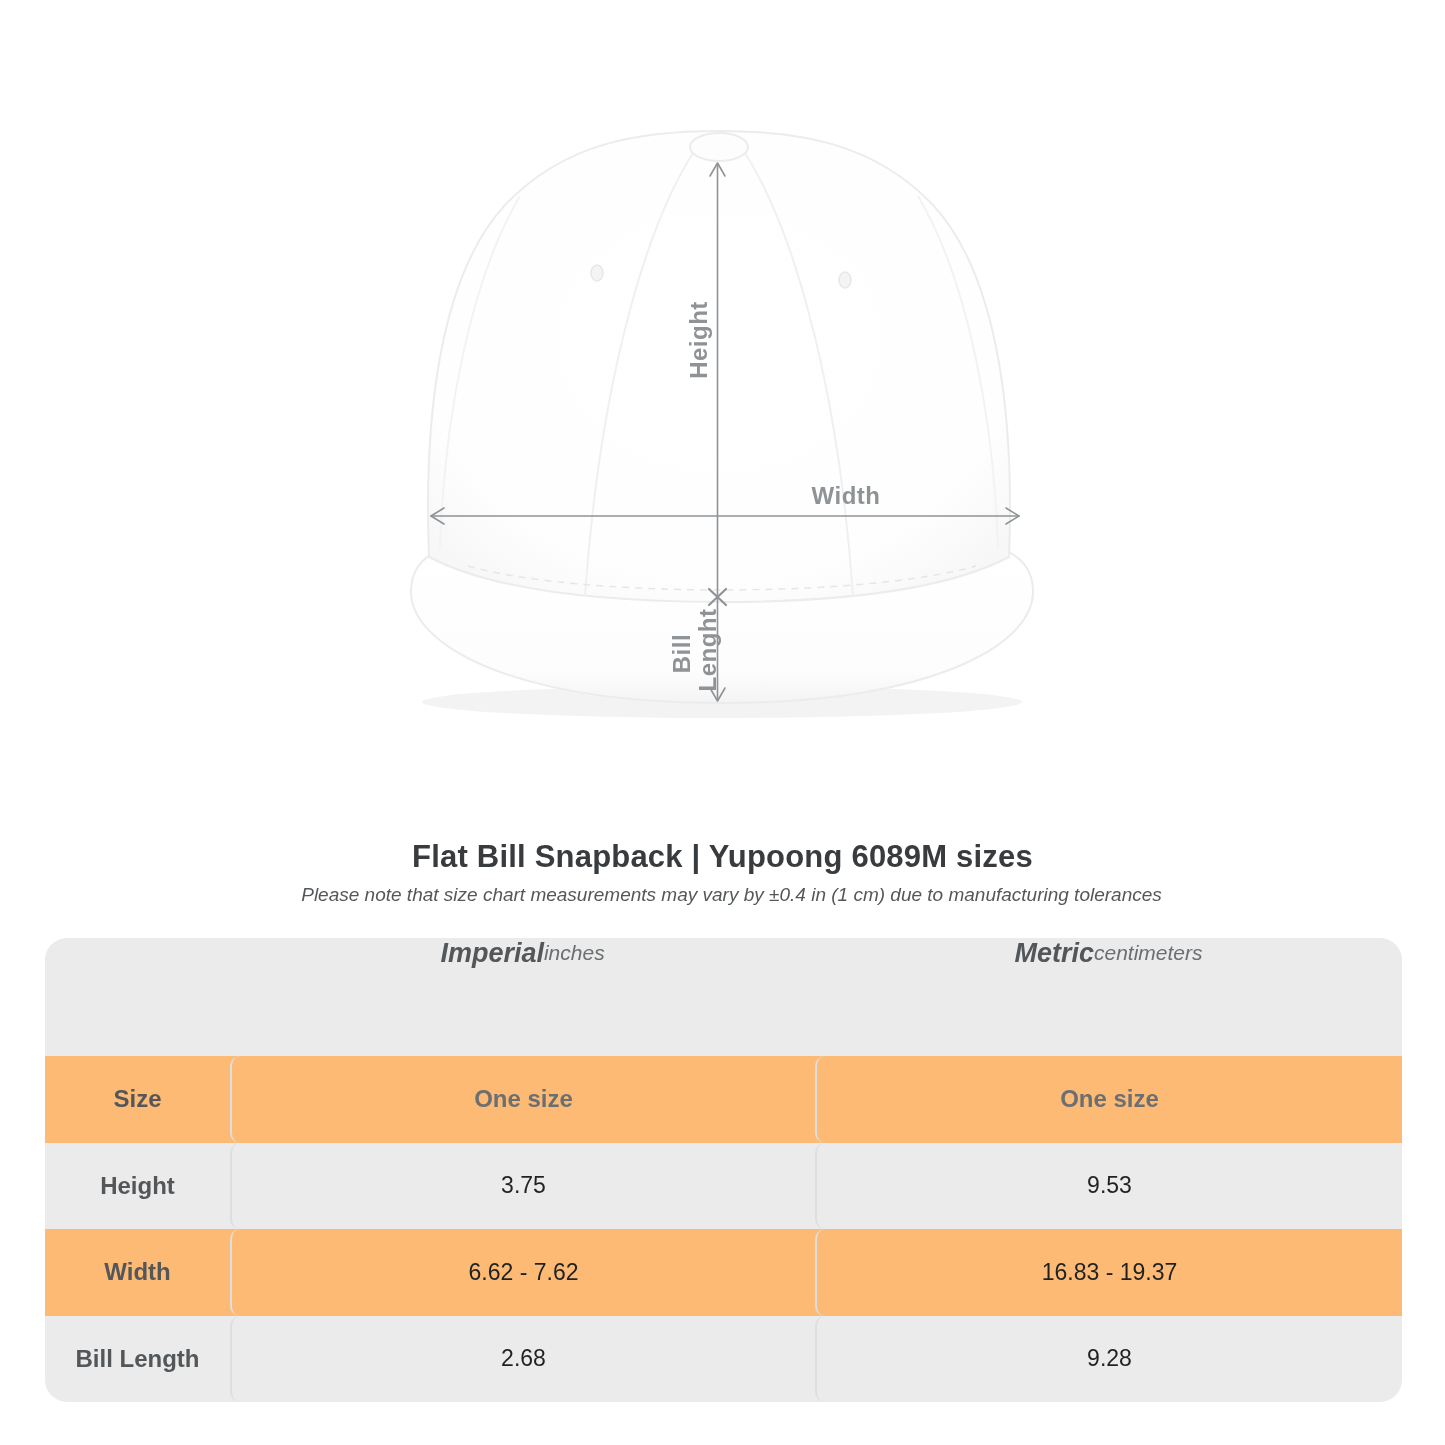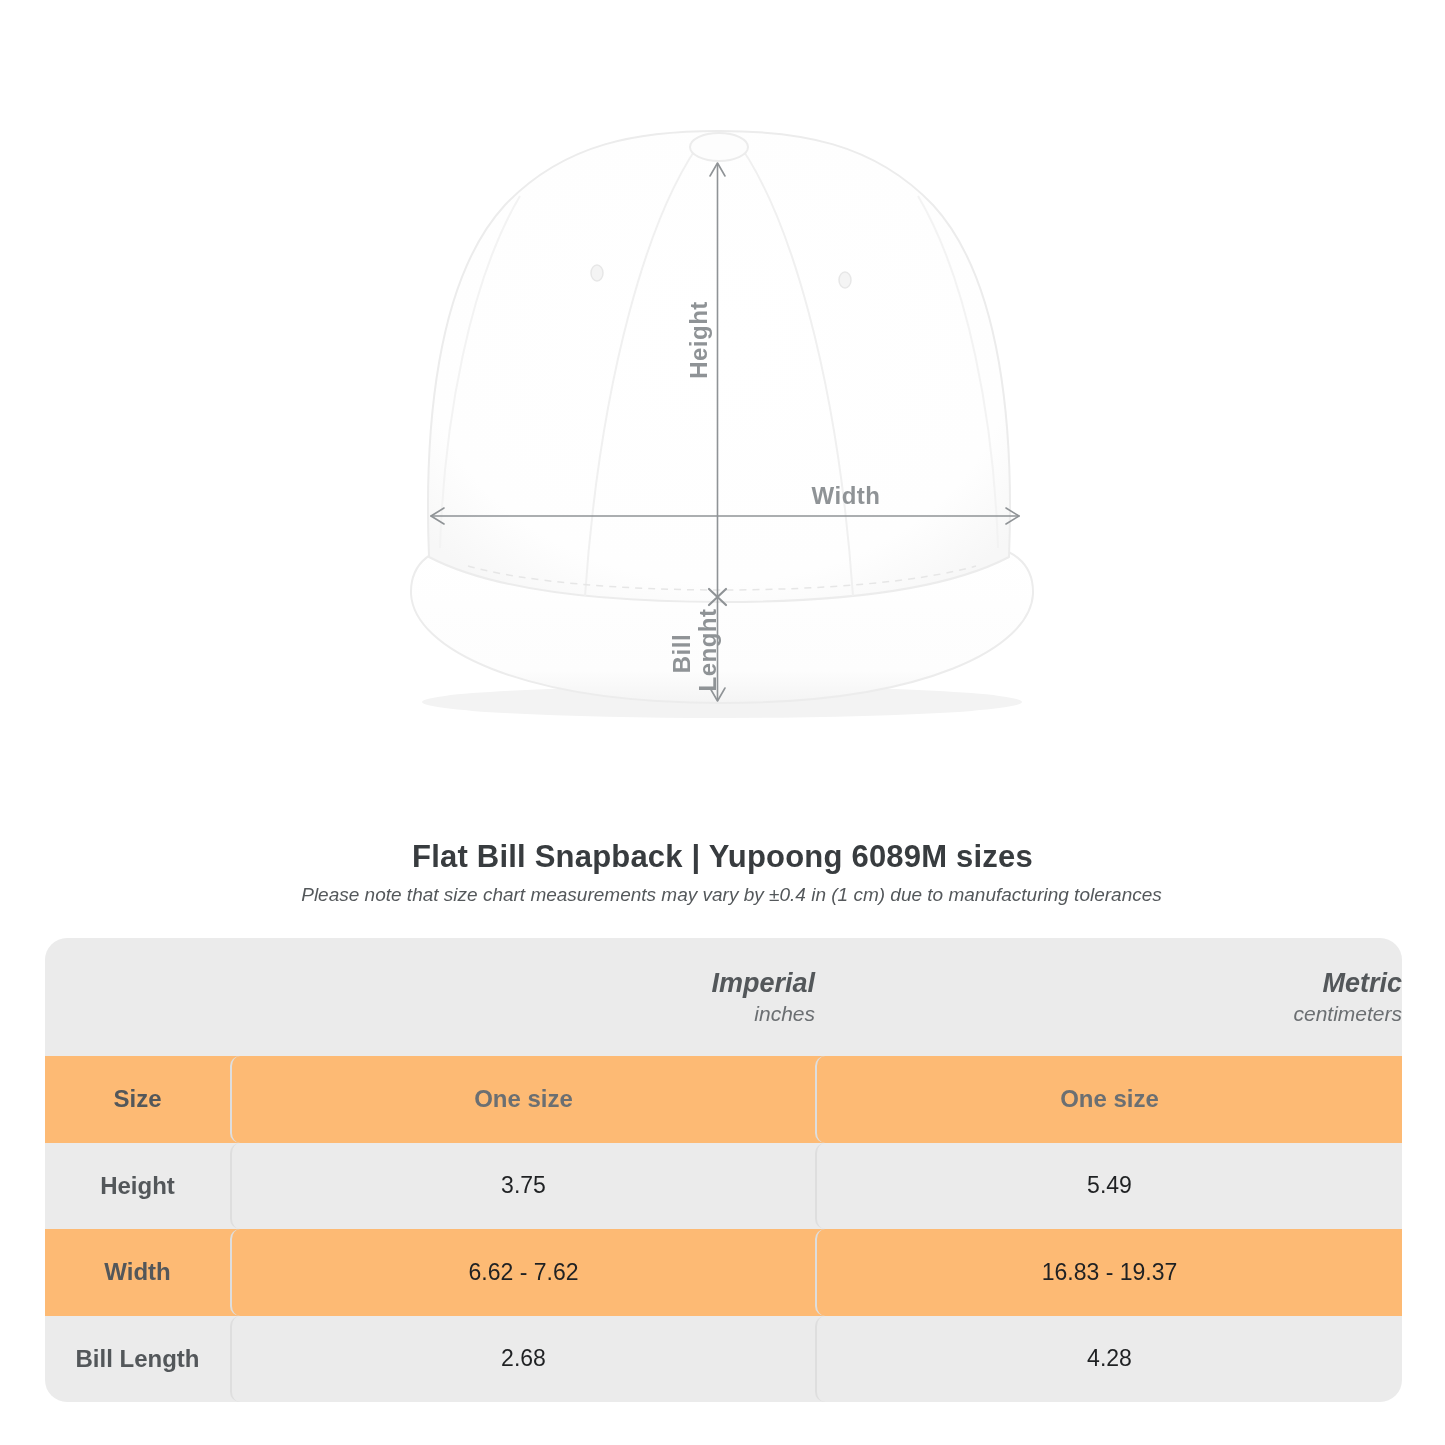--- a/index.html
+++ b/index.html
@@ -24,21 +24,21 @@
   }
   
   .size-table{
     position:absolute;left:45px;top:938px;width:1357px;
     border-radius:22px;overflow:hidden;
   }
   .thead{
     display:grid;grid-template-columns:185px 585px 587px;height:118px;
     background:#ebebeb;
   }
-  .hcell{display:flex;flex-direction:column;align-items:flex-end;justify-content:center;}
+  .hcell{display:flex;flex-direction:row;align-items:flex-start;justify-content:center;}
   .unit-name{font-size:27px;font-weight:bold;font-style:italic;color:#53575a;}
   .unit-sub{font-size:21px;font-style:italic;color:#6b6f72;margin-top:3px;}
   .trow{
     display:grid;grid-template-columns:185px 585px 587px;height:86.5px;
     background:#fdba74;
   }
   .trow.alt{background:#ebebeb;}
   .cell{display:flex;align-items:center;justify-content:center;}
   .trow .cell + .cell{border-left:2px solid #dedede;}
   .cell.rlabel{font-size:24px;font-weight:bold;color:#53575a;}
@@ -126,28 +126,28 @@
 
   <div class="trow">
     <div class="cell rlabel">Size</div>
     <div class="cell value onesize">One size</div>
     <div class="cell value onesize">One size</div>
   </div>
 
   <div class="trow alt">
     <div class="cell rlabel">Height</div>
     <div class="cell value">3.75</div>
-    <div class="cell value">5.49</div>
+    <div class="cell value">9.53</div>
   </div>
 
   <div class="trow">
     <div class="cell rlabel">Width</div>
     <div class="cell value">6.62 - 7.62</div>
     <div class="cell value">16.83 - 19.37</div>
   </div>
 
   <div class="trow alt">
     <div class="cell rlabel">Bill Length</div>
     <div class="cell value">2.68</div>
-    <div class="cell value">4.28</div>
+    <div class="cell value">9.28</div>
   </div>
 
 </div>
 
 </body></html>

